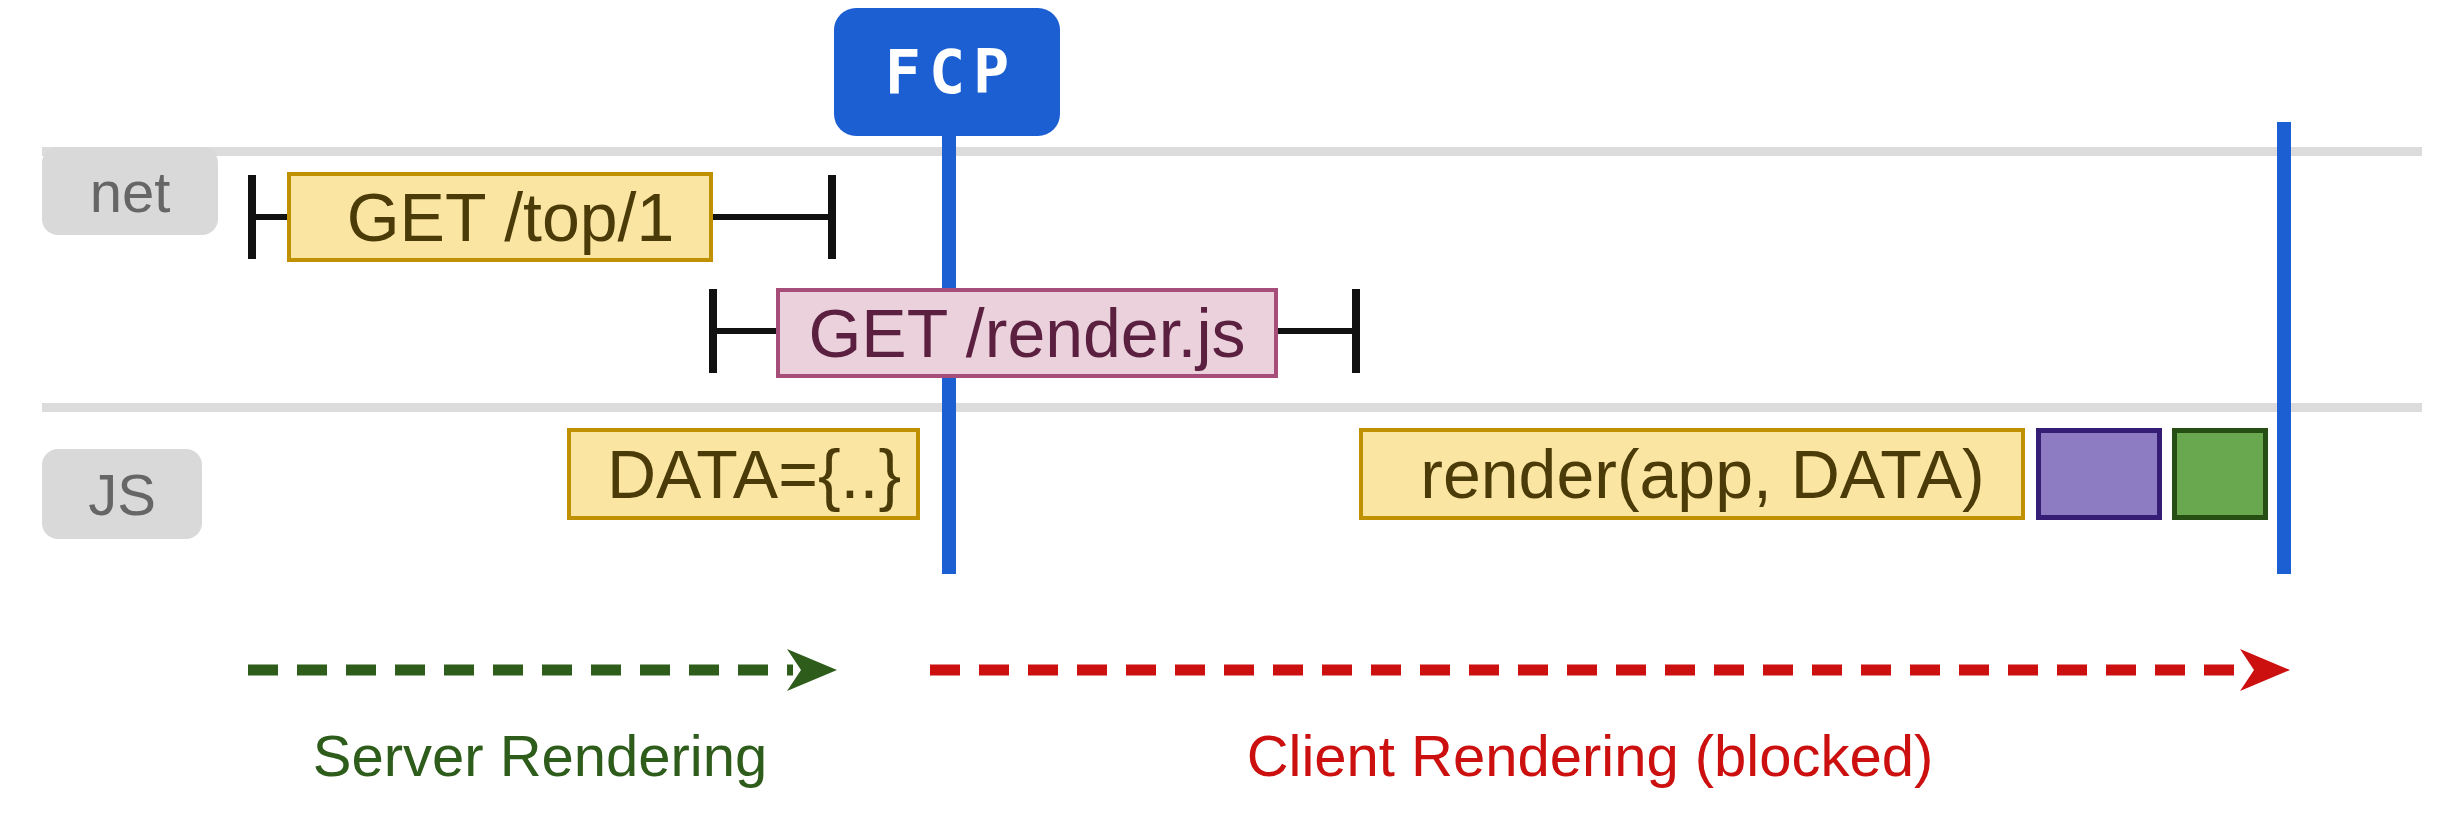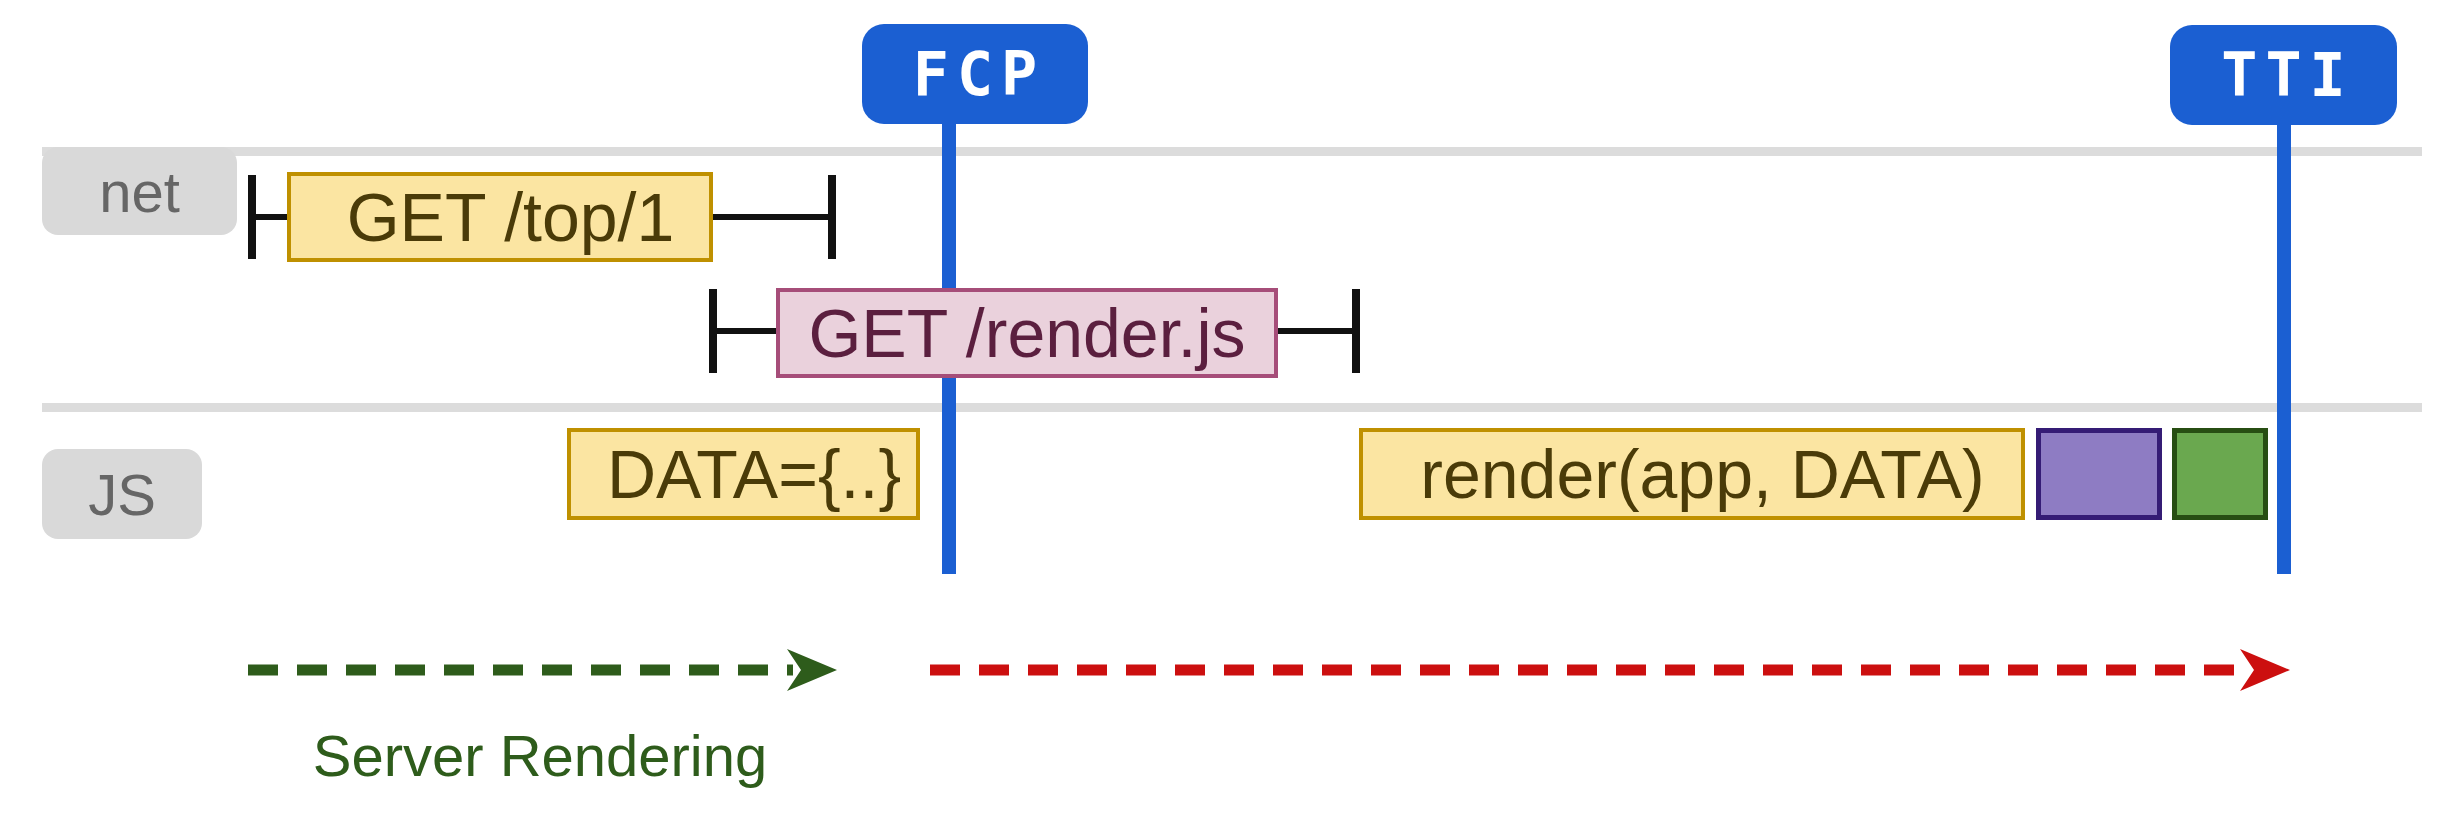--- a/index.html
+++ b/index.html
@@ -50,36 +50,33 @@
   .caption-client{color:var(--client_red);}
 </style>
 </head>
 <body>
 
 <div id="canvas">
 
   <div class="abs track-line" style="left:42px;top:147px;width:2380px;"></div>
   <div class="abs track-line" style="left:42px;top:403px;width:2380px;"></div>
 
-  <div class="abs track-label" style="left:42px;top:147px;width:195px;height:88px;">
+  <div class="abs track-label" style="left:42px;top:147px;width:176px;height:88px;">
     <span>net</span>
   </div>
   <div class="abs track-label" style="left:42px;top:403px;width:160px;height:90px;margin-top:46px;">
     <span>JS</span>
   </div>
 
   <div class="abs marker-line" style="left:942px;top:122px;height:452px;"></div>
-  <div class="abs marker-badge" style="left:834px;top:24px;width:226px;height:100px;margin-left:28px;">
+  <div class="abs marker-badge" style="left:834px;top:8px;width:226px;height:128px;">
     <span>FCP</span>
   </div>
 
   <div class="abs marker-line" style="left:2277px;top:122px;height:452px;"></div>
-  <div class="abs marker-badge" style="left:2170px;top:25px;width:227px;height:100px;">
-    <span>TTI</span>
-  </div>
 
   <div class="abs whisker-line" style="left:250px;top:214px;width:584px;"></div>
   <div class="abs tick" style="left:248px;top:175px;"></div>
   <div class="abs tick" style="left:828px;top:175px;"></div>
   <div class="abs event-box box-yellow" style="left:287px;top:172px;width:426px;height:90px;">
     <span>GET /top/1</span>
   </div>
 
   <div class="abs whisker-line" style="left:713px;top:328px;width:643px;"></div>
   <div class="abs tick" style="left:709px;top:289px;"></div>
@@ -102,14 +99,17 @@
     <polygon points="589,30 539,9 553,30 539,51" fill="var(--server_green)"></polygon>
   </svg>
   <svg class="abs phase-arrow" style="left:930px;top:640px;" width="1365" height="60" viewBox="0 0 1365 60">
     <line x1="0" y1="30" x2="1310" y2="30" stroke="var(--client_red)" stroke-width="11" stroke-dasharray="30 19"></line>
     <polygon points="1360,30 1310,9 1324,30 1310,51" fill="var(--client_red)"></polygon>
   </svg>
 
   <div class="abs phase-caption caption-server" style="left:240px;top:722px;width:600px;">
     <span>Server Rendering</span>
   </div>
+  <div class="abs phase-caption caption-client" style="left:1180px;top:722px;width:820px;">
+    <span>Client Rendering (blocked)</span>
+  </div>
 
 </div>
 
 </body></html>

